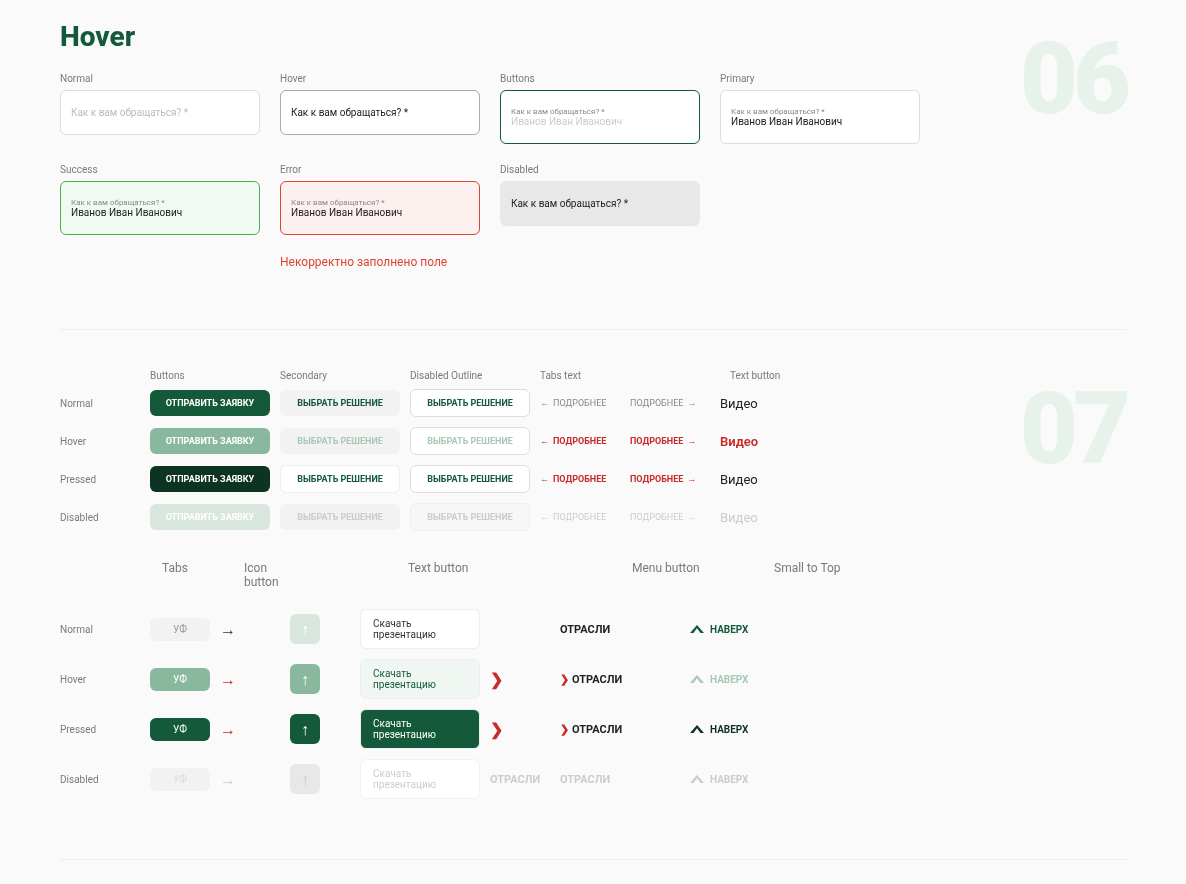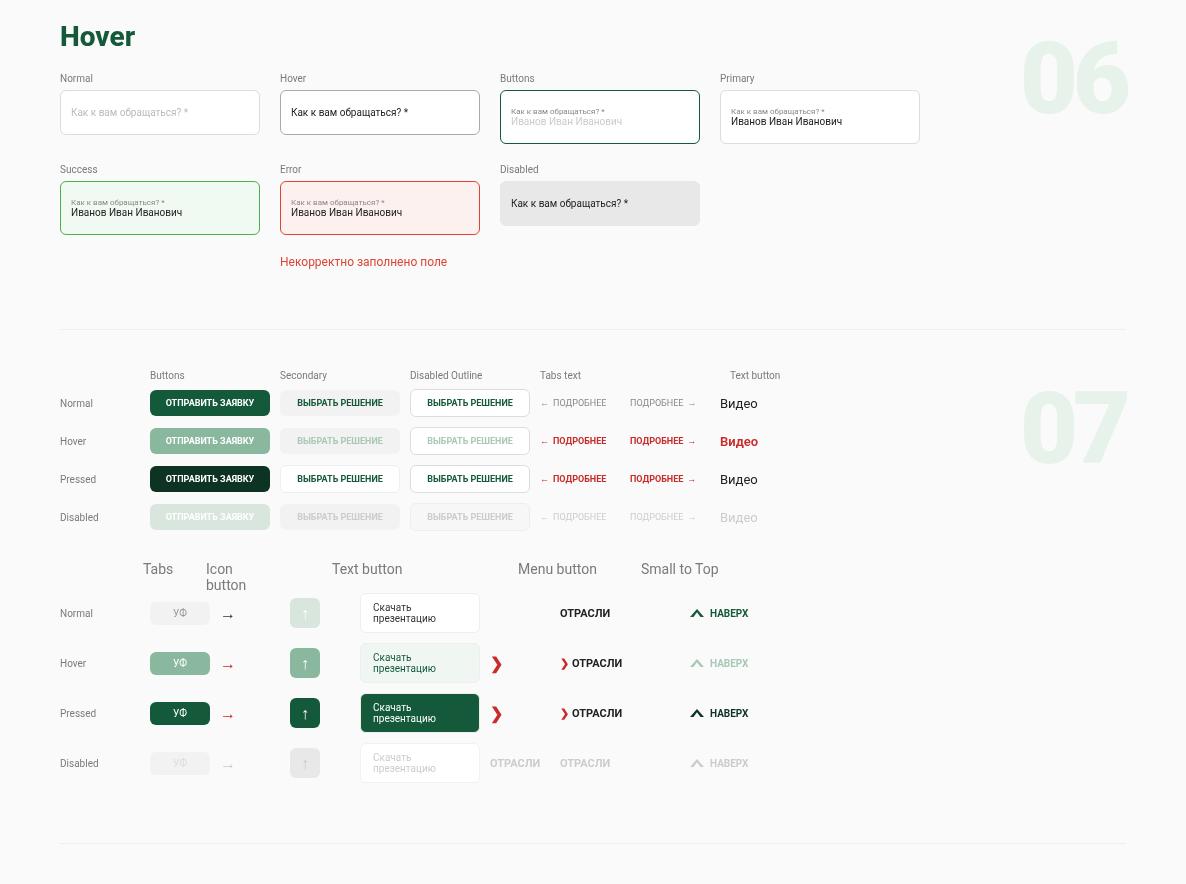--- a/index.html
+++ b/index.html
@@ -40,21 +40,21 @@
 .btn-outline{border:1px solid #ddd;color:#145a3a;background:#fff}
 .btn-outline.hover{color:#a8c9b6}
 .btn-outline.disabled{color:#ccc;border-color:#eee;background:#f7f7f7}
 .icon-text{font-size:9px;color:#888;display:flex;align-items:center;gap:4px}
 .icon-text.accent{color:#c92a2a;font-weight:700}
 .text-btn{font-size:13px;color:#222}
 .text-btn.accent{color:#c92a2a;font-weight:600}
 .text-btn.disabled{color:#ccc}
 
 
-.btn-headers2{display:grid;grid-template-columns:80px 60px 60px 60px 120px 60px 120px 120px;gap:3px;font-size:14px;color:#7a7a7a;margin:30px 0 0}
+.btn-headers2{display:grid;grid-template-columns:80px 60px 60px 60px 120px 60px 120px 120px;gap:22px;font-size:12px;color:#7a7a7a;margin:30px 0 20px}
 .btn-row2{display:grid;grid-template-columns:80px 60px 60px 60px 120px 60px 120px 120px;gap:10px;align-items:center;margin-bottom:10px}
 .tab{border-radius:6px;padding:6px 10px;font-size:10px;background:#f2f2f2;color:#999;text-align:center}
 .tab.hover{background:#8ab89f;color:#fff}
 .tab.pressed{background:#145a3a;color:#fff}
 .tab.disabled{background:#f2f2f2;color:#ddd}
 .icon-btn-arrow{font-size:16px;color:#333}
 .icon-btn-arrow.accent{color:#c92a2a}
 .icon-btn-arrow.disabled{color:#ccc}
 .sq-btn{width:30px;height:30px;border-radius:6px;background:#d8e6de;display:flex;align-items:center;justify-content:center;color:#fff}
 .sq-btn.hover{background:#8ab89f}

